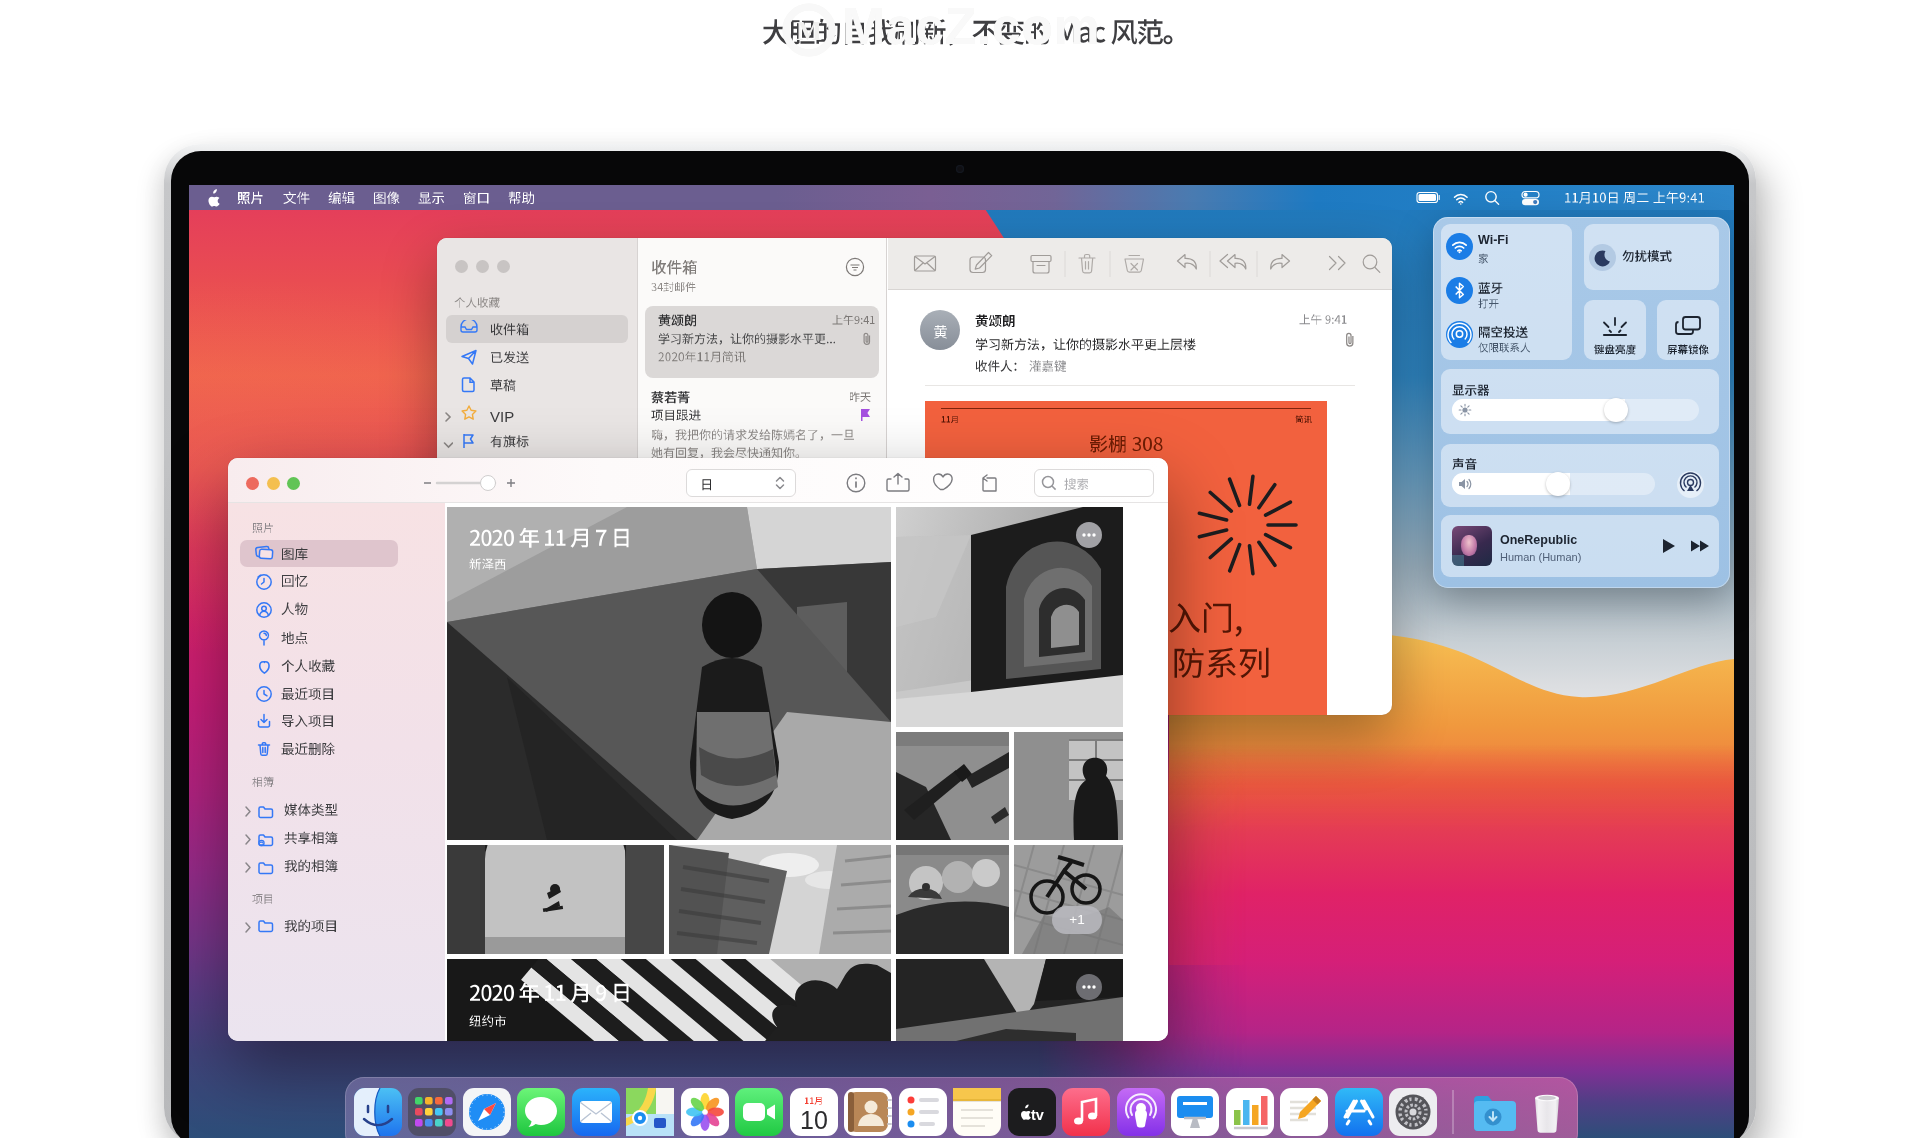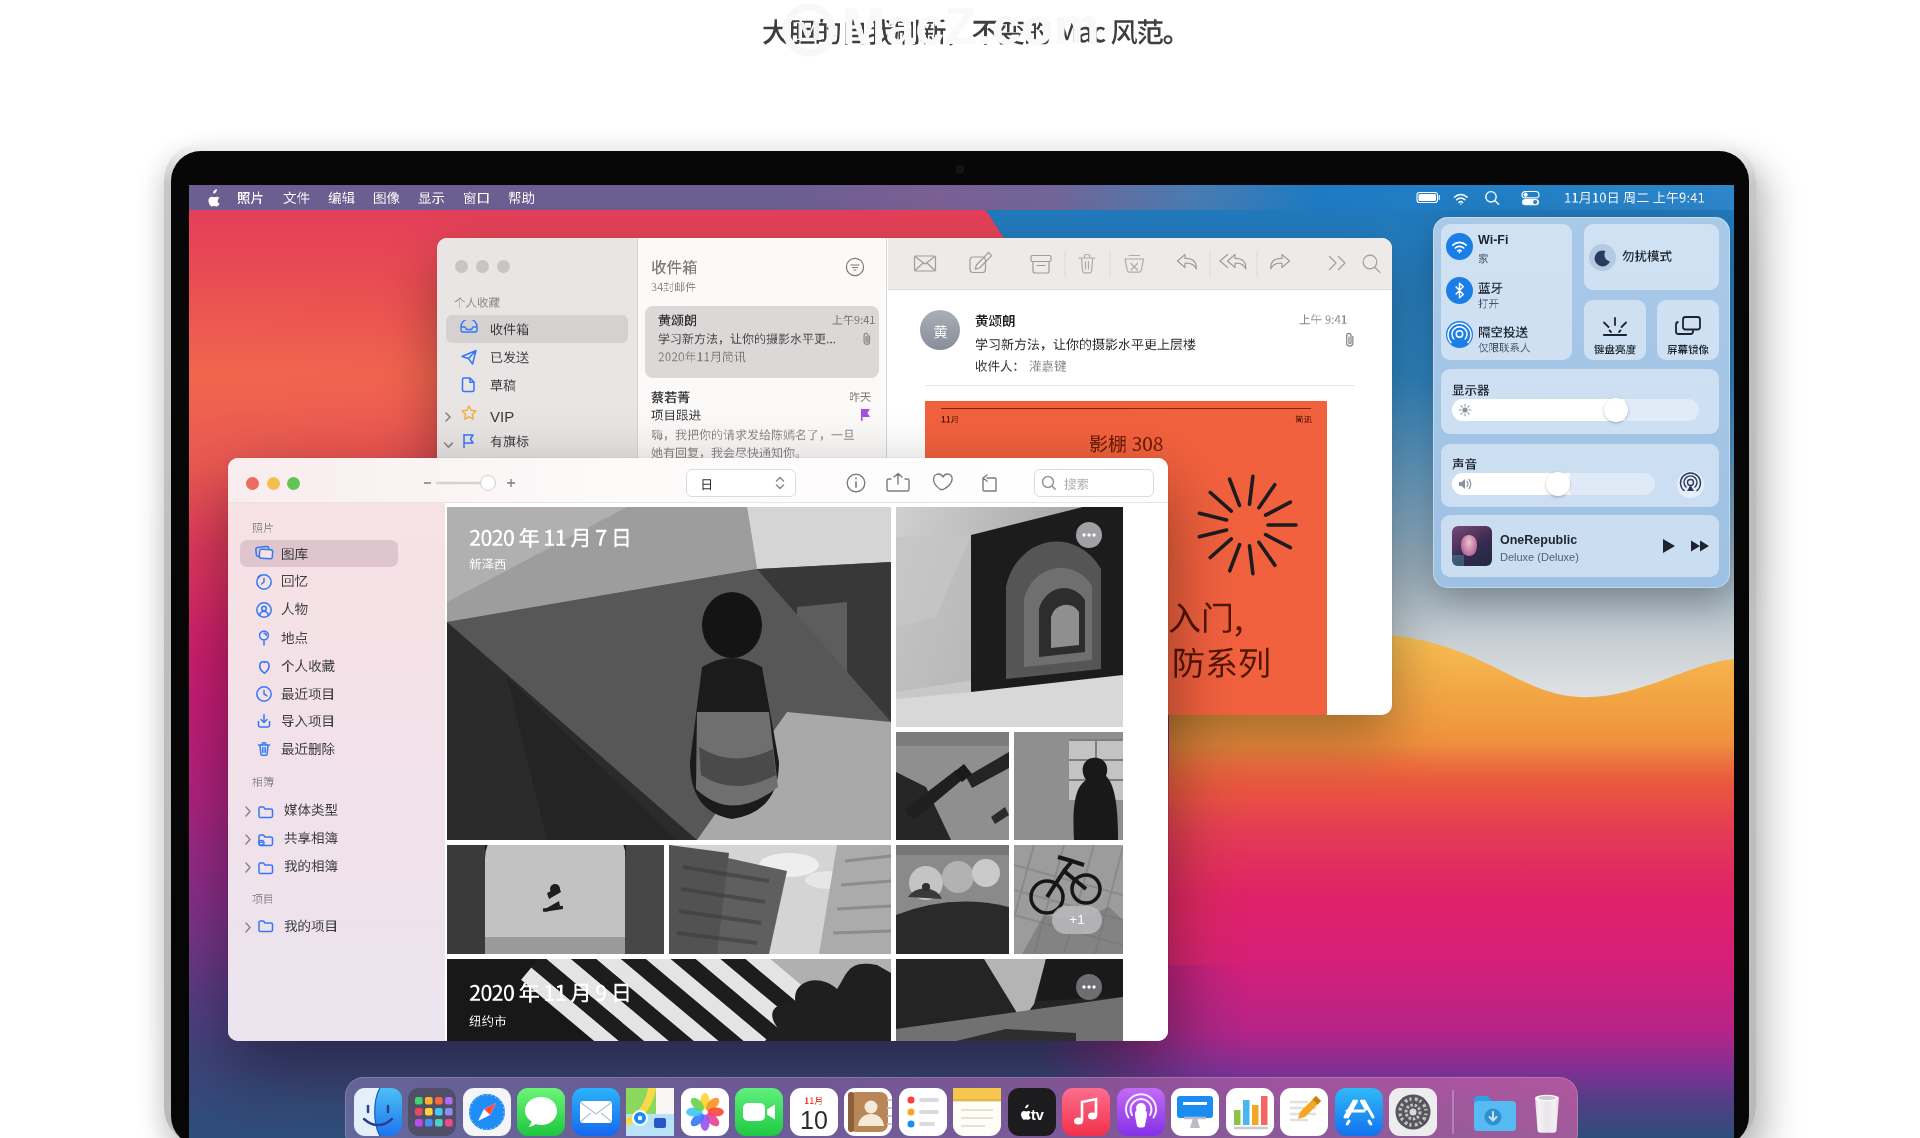--- a/index.html
+++ b/index.html
@@ -635,21 +635,21 @@
     <svg class="abs" style="left:243.5px;top:253.5px" width="27" height="27" viewBox="0 0 27 27" fill="none" stroke="#2a3a60">
       <circle cx="13.5" cy="11.5" r="3" stroke-width="1.4"></circle>
       <path d="M9.5 16.5 a6.5 6.5 0 1 1 8 0" stroke-width="1.4"></path>
       <path d="M7.5 20 a10 10 0 1 1 12 0" stroke-width="1.4"></path>
       <path d="M13.5 14 l-3.5 6 h7 z" fill="#2a3a60" stroke="none"></path>
     </svg>
     <div class="abs" style="left:19px;top:309px;width:40px;height:40px;border-radius:6px;background:linear-gradient(150deg,#7a4a78,#38294e 55%,#1e2a44);overflow:hidden"></div>
     <div class="abs" style="left:28px;top:318px;width:16px;height:21px;border-radius:45%;background:radial-gradient(ellipse at 50% 35%,#efc3cd,#c077a6 60%,#70497e)"></div>
     <div class="abs" style="left:19px;top:338px;width:12px;height:11px;background:rgba(80,180,190,0.35);border-radius:0 0 0 6px"></div>
     <div class="abs" style="left:67px;top:316px;font-weight:bold;font-size:12.5px;color:#1c2430">OneRepublic</div>
-    <div class="abs" style="left:67px;top:334px;font-size:11px;color:#506078">Deluxe (Deluxe)</div>
+    <div class="abs" style="left:67px;top:334px;font-size:11px;color:#506078">Human (Human)</div>
     <svg class="abs" style="left:227px;top:320px" width="60" height="18" viewBox="0 0 60 18">
       <path d="M3 2 L15 9 L3 16 Z" fill="#1c2430"></path>
       <path d="M31 3.5 L40 9 L31 14.5 Z M40 3.5 L49 9 L40 14.5 Z" fill="#1c2430"></path>
     </svg>
   </div>
 <div class="abs" style="left:345px;top:1077px;width:1233px;height:75px;border-radius:19px;background:linear-gradient(90deg,rgba(122,116,168,0.70),rgba(138,100,168,0.68) 35%,rgba(170,95,166,0.68) 65%,rgba(203,98,166,0.72));box-shadow:inset 0 0 0 1px rgba(255,255,255,0.18)"></div>
 <div class="abs" style="left:1452px;top:1090px;width:2px;height:44px;background:rgba(255,255,255,0.25)"></div>
 <div class="abs" style="left:354px;top:1088px;width:48px;height:48px;border-radius:11px;"><svg width="48" height="48" viewBox="0 0 48 48">
       <defs>
         <linearGradient id="fndr" x1="0" y1="0" x2="0" y2="1">

